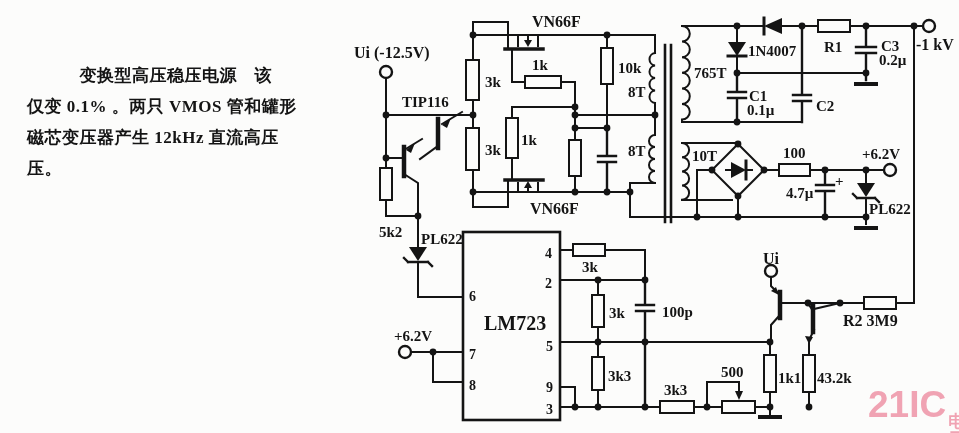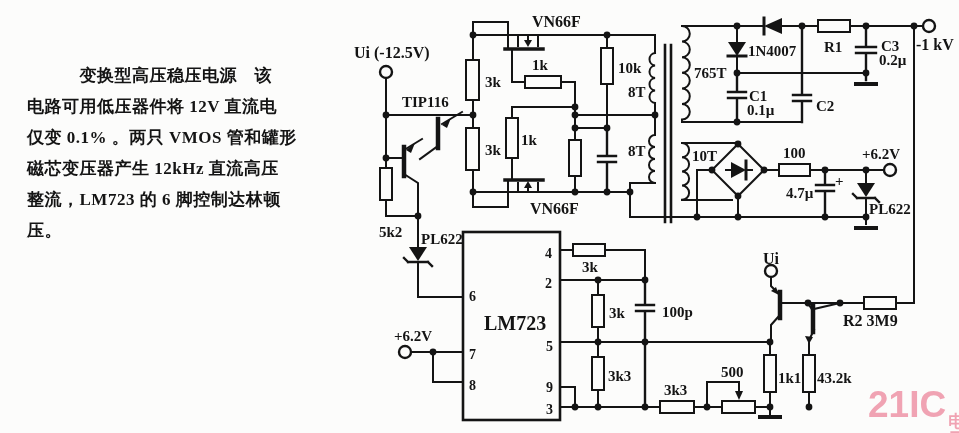--- a/index.html
+++ b/index.html
@@ -23,24 +23,22 @@
   .wm-com{font-family:Liberation Serif, serif;font-style:italic;font-size:20px;font-weight:bold;
           color:#f0a3b3;line-height:20px;}
 </style>
 </head>
 <body>
 
 <div class="page">
 
   <div class="desc">
     <div class="t-line"><span>　　　</span><span class="title">变换型高压稳压电源</span><span>　该</span></div>
-    <div class="t-line">电路可用低压器件将 12V 直流电</div>
     <div class="t-line">仅变 0.1% 。两只 VMOS 管和罐形</div>
     <div class="t-line">磁芯变压器产生 12kHz 直流高压</div>
-    <div class="t-line">整流，LM723 的 6 脚控制达林顿</div>
     <div class="t-line">压。</div>
   </div>
 
   <svg class="schematic" viewBox="0 0 959 433">
     <g stroke="#141414" stroke-width="2" fill="none" stroke-linecap="square">
 
       <g>
         <circle cx="386" cy="72" r="6" fill="#fcfcfb" stroke-width="2.4"></circle>
         <path d="M386,78 V168 M386,200 V216 H418"></path>
         <path d="M386,115 H473"></path>

